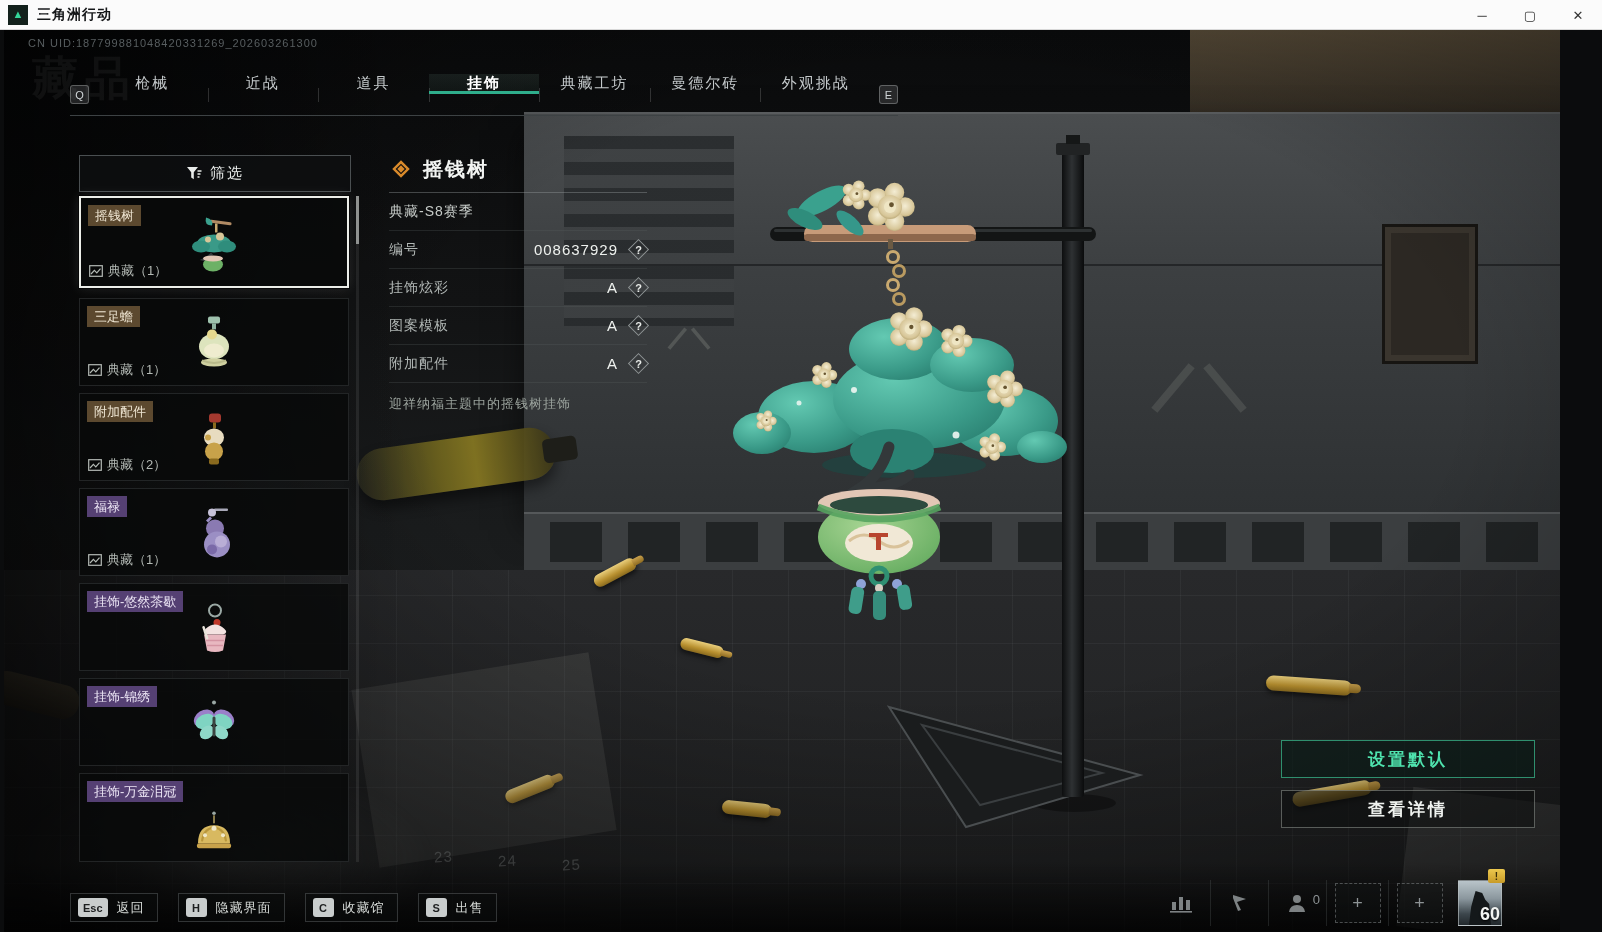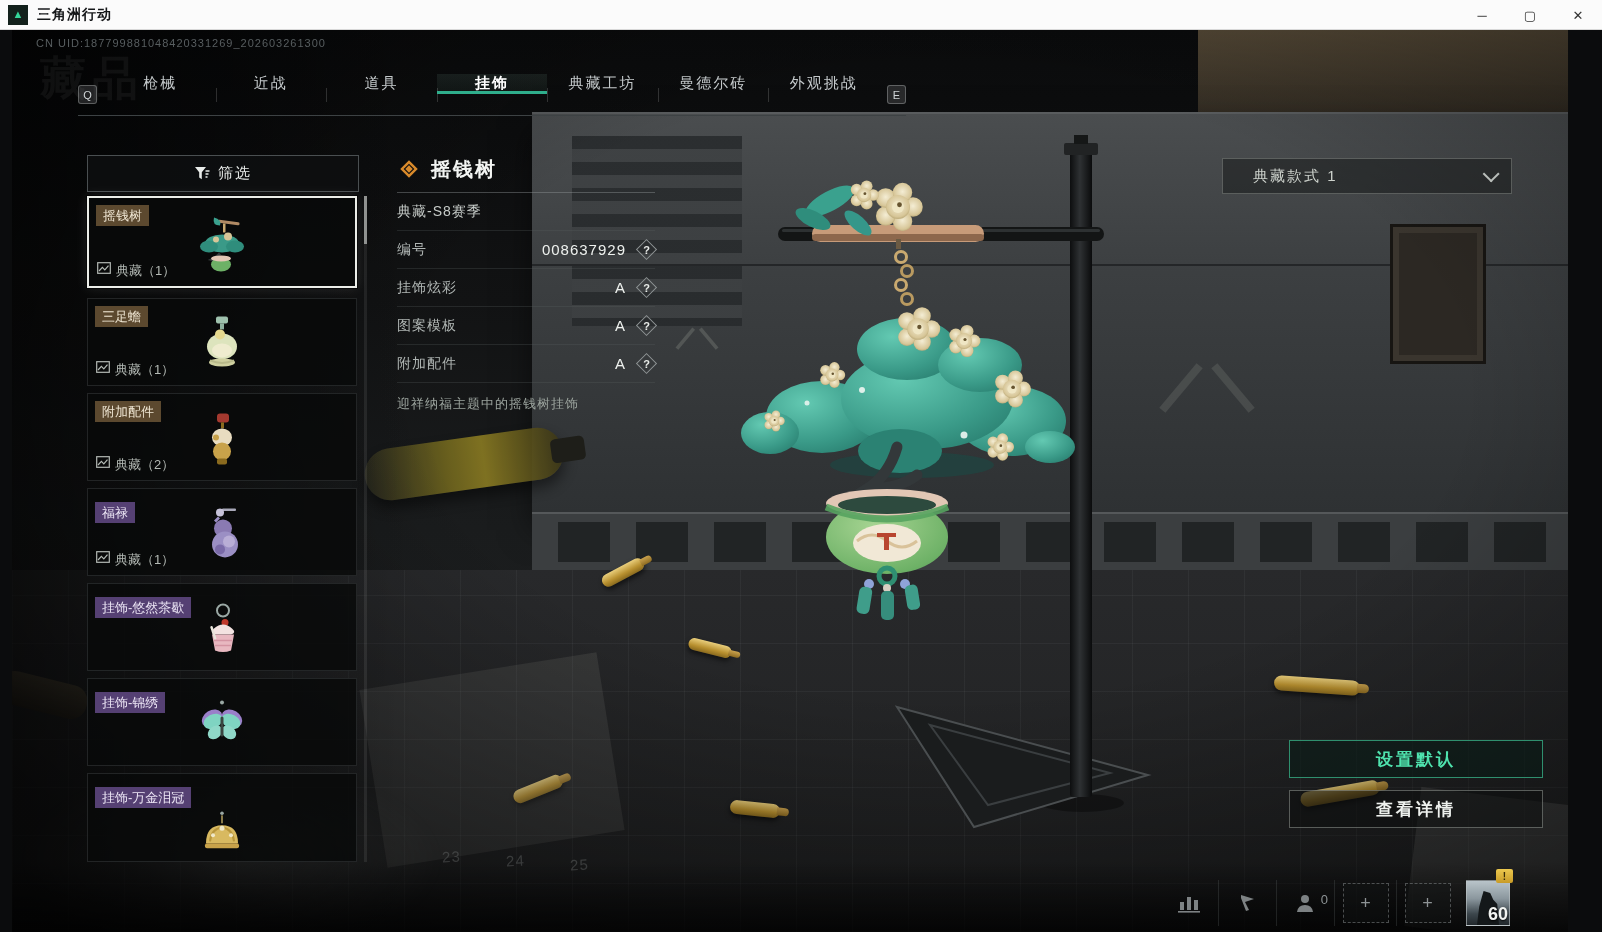--- a/index.html
+++ b/index.html
@@ -9,21 +9,21 @@
 
   
   .titlebar { position:absolute; left:0; top:0; width:100%; height:30px; background:#fbfbfb; display:flex; align-items:center; z-index:50; border-bottom:1px solid #d8d8d8; }
   .titlebar .logo { width:20px; height:20px; margin-left:8px; background:#13211c; display:flex; align-items:center; justify-content:center; }
   .titlebar .logo span { color:#35d79a; font-size:11px; line-height:1; }
   .titlebar .apptitle { margin-left:9px; font-size:14px; color:#151719; font-weight:bold; letter-spacing:1px; }
   .winctl { position:absolute; right:0; top:0; height:30px; display:flex; }
   .winctl .wbtn { width:48px; height:30px; display:flex; align-items:center; justify-content:center; color:#333; font-size:13px; cursor:default; }
 
   
-  .screen { position:absolute; left:12px; top:30px; width:1556px; height:902px; overflow:hidden; background:linear-gradient(180deg,#0a0b0c 0%,#121314 30%,#1a1c1d 55%,#202223 100%); }
+  .screen { position:absolute; left:4px; top:30px; width:1556px; height:902px; overflow:hidden; background:linear-gradient(180deg,#0a0b0c 0%,#121314 30%,#1a1c1d 55%,#202223 100%); }
   .bg-wall-tr { position:absolute; right:0; top:0; width:370px; height:150px; background:linear-gradient(180deg,rgba(98,84,62,.85),rgba(70,60,46,.5) 70%,transparent); }
   .crate { position:absolute; left:520px; top:82px; width:1082px; height:400px; background:linear-gradient(180deg,#4a4d4f 0%,#3c3f41 40%,#2e3133 100%); border-top:2px solid #595c5e; box-shadow:0 18px 30px rgba(0,0,0,.5); }
   .crate .vents { position:absolute; left:40px; top:22px; width:170px; height:190px; background:repeating-linear-gradient(180deg,#26292b 0 13px,#3d4042 13px 26px); opacity:.85; }
   .crate .panel-line { position:absolute; left:0; right:0; top:150px; height:2px; background:rgba(20,22,23,.6); }
   .crate .clasp { position:absolute; right:128px; top:110px; width:96px; height:140px; background:#2c2823; border:3px solid #171512; box-shadow:inset 0 0 0 6px #3a352e; }
   .crate .chevron { position:absolute; width:110px; height:70px; opacity:.35; }
   .crate .chevron i { position:absolute; width:58px; height:8px; background:#6e726e; }
   .crate .chevron i:first-child { transform:rotate(-50deg); left:0; top:30px; }
   .crate .chevron i:last-child { transform:rotate(50deg); right:0; top:30px; }
   .rail { position:absolute; left:520px; top:482px; width:1082px; height:58px; background:#3b3e40; border-top:2px solid #55585a; }
@@ -60,23 +60,23 @@
   .tab.active { background:linear-gradient(180deg,rgba(110,150,134,.14),rgba(70,110,96,.10)); color:#fff; font-weight:bold; }
   .tab.active:after { content:""; position:absolute; left:0; right:0; bottom:-1px; height:3px; background:#2fae8c; }
 
   
   .filterbtn { position:absolute; left:75px; top:125px; width:272px; height:37px; background:rgba(14,16,17,.78); border:1px solid #4a4f51; display:flex; align-items:center; justify-content:center; gap:8px; color:#e8ebe9; font-size:15px; letter-spacing:2px; z-index:10; cursor:pointer; }
   .cards { position:absolute; left:75px; top:166px; width:276px; height:666px; z-index:10; }
   .card { position:absolute; left:0; width:270px; height:88px; background:rgba(8,10,10,.84); border:1px solid rgba(60,64,66,.5); }
   .card.sel { border:2px solid #eceee9; box-shadow:0 0 0 1px rgba(0,0,0,.6), 0 0 12px rgba(255,255,255,.12); }
   .chip { position:absolute; left:7px; top:7px; padding:2px 7px; font-size:13px; line-height:17px; }
   .chip.bronze { background:rgba(104,82,52,.88); color:#eee5d2; }
-  .chip.purple { background:rgba(96,72,130,.88); color:#ece5f5;margin-top:6px; }
+  .chip.purple { background:rgba(96,72,130,.88); color:#ece5f5; }
   .thumb { position:absolute; left:50%; top:50%; transform:translate(-50%,-46%); }
-  .cbadge { position:absolute; left:8px; bottom:6px; display:flex; gap:5px; color:#b4bab5; font-size:13px; }
+  .cbadge { position:absolute; left:8px; bottom:6px; display:flex; align-items:center; gap:5px; color:#b4bab5; font-size:13px; }
   .scrolltrack { position:absolute; left:352px; top:166px; width:3px; height:666px; background:rgba(255,255,255,.08); z-index:10; }
   .scrollthumb { position:absolute; left:0; top:0; width:3px; height:48px; background:rgba(235,238,235,.55); }
 
   
   .detail { position:absolute; left:385px; top:120px; width:258px; z-index:10; }
   .dhead { display:flex; align-items:center; gap:10px; height:38px; }
   .dtitle { color:#f2f4f2; font-size:20px; font-weight:bold; letter-spacing:2px; }
   .dline { height:1px; background:rgba(150,156,158,.4); margin-top:4px; }
   .drow { position:relative; display:flex; align-items:center; height:38px; border-bottom:1px solid rgba(90,96,98,.28); }
   .drow .lbl { color:#b0b6b4; font-size:14px; letter-spacing:1px; }
@@ -477,30 +477,44 @@
       <div class="drow">
         <span class="lbl">附加配件</span>
         <span class="val">A</span>
         <span class="helpdia">
             <span>?</span>
           </span>
       </div>
       <div class="ddesc">迎祥纳福主题中的摇钱树挂饰</div>
     </div>
 
-    <div class="styledd">
-      <span class="ddtext">典藏款式 1</span>
-      <span class="chev"></span>
-    </div>
 
     <div class="actbtn default">设置默认</div>
     <div class="actbtn details">查看详情</div>
 
     <div class="bottomfade"></div>
 
+    <div class="hotkeys">
+      <div class="hk">
+        <span class="cap">Esc</span>
+        <span class="hlbl">返回</span>
+      </div>
+      <div class="hk">
+        <span class="cap">H</span>
+        <span class="hlbl">隐藏界面</span>
+      </div>
+      <div class="hk">
+        <span class="cap">C</span>
+        <span class="hlbl">收藏馆</span>
+      </div>
+      <div class="hk">
+        <span class="cap">S</span>
+        <span class="hlbl">出售</span>
+      </div>
+    </div>
 
     <div class="statusbar">
       <div class="slot">
         <svg width="24" height="20" viewBox="0 0 24 20">
             <rect x="3" y="9" width="4" height="8" fill="#9aa0a2"></rect>
             <rect x="10" y="4" width="4" height="13" fill="#9aa0a2"></rect>
             <rect x="17" y="7" width="4" height="10" fill="#9aa0a2"></rect>
             <rect x="1" y="18" width="22" height="1.6" fill="#9aa0a2"></rect>
           </svg>
       </div>

